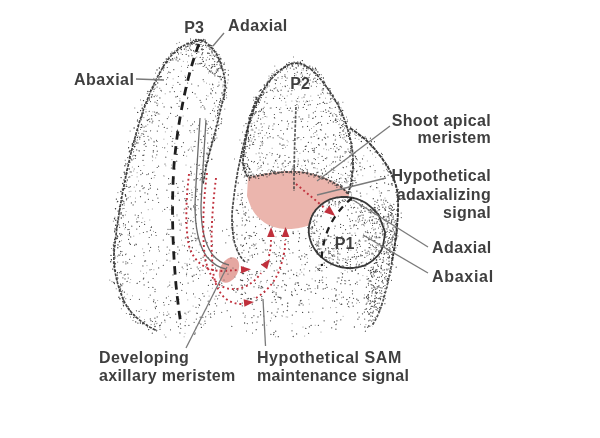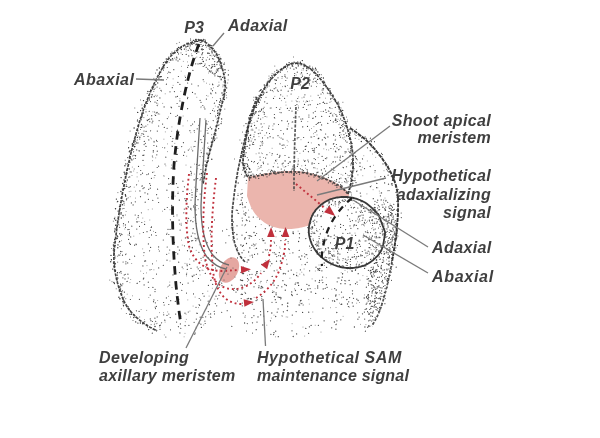--- a/index.html
+++ b/index.html
@@ -1,16 +1,16 @@
 <!DOCTYPE html>
 <html><head>
 <meta charset="utf-8">
 <style>
   html,body{margin:0;padding:0;background:#fff;}
-  #wrap{width:600px;height:438px;overflow:hidden;font-style:italic;}
+  #wrap{width:600px;height:438px;overflow:hidden;}
 </style>
 </head>
 <body>
 <div id="wrap">
 <svg xmlns="http://www.w3.org/2000/svg" width="600" height="438" viewBox="0 0 600 438">
 <rect width="600" height="438" fill="#ffffff"></rect>
 <path d="M157.0,331.0L156.4,330.6 155.6,330.2 154.8,329.8 153.8,329.2 152.7,328.7 151.6,328.0 150.4,327.4 149.1,326.7 147.9,326.0 146.7,325.2 145.4,324.4 144.2,323.6 143.1,322.8 142.0,322.0 141.0,321.2 139.9,320.3 138.8,319.4 137.8,318.5 136.7,317.6 135.7,316.7 134.6,315.7 133.6,314.7 132.6,313.6 131.6,312.6 130.7,311.5 129.7,310.4 128.8,309.2 128.0,308.0 127.2,306.8 126.4,305.5 125.7,304.2 124.9,302.9 124.3,301.5 123.6,300.2 122.9,298.8 122.3,297.3 121.7,295.8 121.1,294.3 120.6,292.8 120.0,291.2 119.5,289.6 119.0,288.0 118.5,286.3 118.0,284.6 117.5,282.8 117.1,281.0 116.6,279.2 116.2,277.3 115.8,275.4 115.4,273.5 115.1,271.6 114.8,269.7 114.5,267.7 114.3,265.8 114.1,263.9 114.0,262.0 113.9,260.1 113.9,258.3 113.9,256.5 113.9,254.7 114.0,252.9 114.2,251.1 114.3,249.3 114.5,247.5 114.7,245.6 114.9,243.6 115.2,241.6 115.4,239.5 115.7,237.3 116.0,235.0 116.3,232.6 116.6,230.1 117.0,227.5 117.3,224.8 117.7,222.1 118.1,219.3 118.6,216.5 119.0,213.6 119.5,210.7 120.0,207.8 120.4,204.8 121.0,201.9 121.5,198.9 122.0,196.0 122.5,193.0 123.1,190.0 123.7,186.9 124.3,183.8 125.0,180.7 125.6,177.5 126.2,174.3 126.9,171.1 127.6,168.0 128.3,164.9 129.0,161.8 129.6,158.8 130.3,155.9 131.0,153.0 131.7,150.2 132.4,147.4 133.1,144.6 133.8,141.9 134.5,139.1 135.3,136.5 136.0,133.8 136.7,131.2 137.5,128.7 138.2,126.2 138.9,123.8 139.6,121.5 140.3,119.2 141.0,117.0 141.7,114.9 142.3,112.9 143.0,111.0 143.6,109.1 144.3,107.3 144.9,105.6 145.6,103.9 146.2,102.3 146.8,100.7 147.5,99.1 148.1,97.6 148.7,96.1 149.4,94.5 150.0,93.0 150.6,91.5 151.3,90.0 151.9,88.6 152.5,87.1 153.1,85.8 153.8,84.4 154.4,83.1 155.0,81.7 155.6,80.4 156.3,79.1 156.9,77.8 157.6,76.6 158.3,75.3 159.0,74.0 159.7,72.7 160.4,71.4 161.2,70.1 161.9,68.9 162.6,67.6 163.4,66.3 164.1,65.1 164.9,63.8 165.7,62.6 166.5,61.4 167.3,60.3 168.2,59.1 169.1,58.1 170.0,57.0 170.9,56.0 171.9,55.0 172.9,54.0 174.0,53.0 175.0,52.1 176.1,51.1 177.2,50.2 178.3,49.4 179.4,48.6 180.5,47.8 181.6,47.0 182.8,46.3 183.9,45.6 185.0,45.0 186.1,44.4 187.3,43.8 188.5,43.3 189.7,42.8 191.0,42.3 192.2,41.8 193.4,41.4 194.7,41.1 195.8,40.8 197.0,40.5 198.1,40.3 199.1,40.1 200.1,40.0 201.0,40.0 201.8,40.0 202.6,40.1 203.2,40.3 203.8,40.5 204.4,40.8 204.9,41.1 205.4,41.4 205.9,41.8 206.4,42.3 206.9,42.8 207.4,43.3 207.9,43.8 208.4,44.4 209.0,45.0 209.6,45.6 210.3,46.3 210.9,47.0 211.6,47.7 212.3,48.5 212.9,49.3 213.6,50.2 214.3,51.1 215.0,52.0 215.6,52.9 216.3,53.9 216.9,54.9 217.4,55.9 218.0,57.0 218.5,58.1 219.1,59.3 219.6,60.5 220.1,61.8 220.6,63.1 221.0,64.5 221.5,65.8 221.9,67.2 222.3,68.5 222.7,69.9 223.1,71.2 223.4,72.5 223.7,73.8 224.0,75.0 224.2,76.1 224.5,77.2 224.7,78.3 224.8,79.3 225.0,80.3 225.1,81.3 225.2,82.2 225.3,83.2 225.3,84.2 225.3,85.3 225.3,86.4 225.2,87.5 225.1,88.7 225.0,90.0 224.8,91.3 224.6,92.7 224.4,94.1 224.1,95.6 223.7,97.1 223.4,98.6 223.0,100.2 222.6,101.8 222.2,103.4 221.7,105.1 221.3,106.8 220.9,108.5 220.4,110.2 220.0,112.0 219.6,113.8 219.1,115.7 218.6,117.7 218.1,119.7 217.6,121.8 217.1,123.8 216.6,125.9 216.0,128.0 215.5,130.1 215.0,132.2 214.5,134.2 214.0,136.2 213.5,138.1 213.0,140.0 212.5,141.8 212.1,143.6 211.6,145.3 211.2,147.0 210.7,148.7 210.3,150.3 209.8,151.9 209.4,153.5 209.0,155.1 208.5,156.7 208.1,158.3 207.7,159.9 207.4,161.4 207.0,163.0 206.7,164.6 206.3,166.1 206.0,167.6 205.7,169.1 205.4,170.6 205.1,172.1 204.9,173.6 204.6,175.1 204.3,176.6 204.1,178.1 203.8,179.5 203.6,181.0 203.3,182.5 203.0,184.0 202.7,185.5 202.4,187.0 202.1,188.6 201.8,190.1 201.4,191.7 201.1,193.2 200.8,194.8 200.5,196.3 200.2,197.8 199.9,199.3 199.7,200.8 199.4,202.2 199.2,203.6 199.0,205.0 198.8,206.3 198.7,207.6 198.5,208.9 198.4,210.1 198.3,211.3 198.2,212.5 198.1,213.7 198.1,214.9 198.0,216.0 198.0,217.2 198.0,218.4 198.0,219.6 198.0,220.8 198.0,222.0 198.0,223.3 198.1,224.6 198.2,225.9 198.3,227.2 198.4,228.5 198.5,229.9 198.6,231.2 198.8,232.5 198.9,233.8 199.1,235.1 199.3,236.4 199.5,237.6 199.8,238.8 200.0,240.0 200.3,241.1 200.5,242.2 200.8,243.3 201.2,244.4 201.5,245.5 201.8,246.5 202.2,247.5 202.6,248.5 202.9,249.5 203.3,250.4 203.7,251.3 204.2,252.2 204.6,253.1 205.0,254.0 205.4,254.8 205.9,255.7 206.3,256.5 206.8,257.3 207.3,258.0 207.8,258.8 208.2,259.5 208.8,260.2 209.3,260.9 209.8,261.6 210.3,262.2 210.9,262.8 211.4,263.4 212.0,264.0 212.6,264.5 213.2,265.0 213.9,265.4 214.6,265.8 215.4,266.1 216.1,266.4 216.8,266.8 217.5,267.1 218.2,267.4 218.9,267.8 219.5,268.3 220.1,268.8 220.6,269.3 221.0,270.0 221.4,270.7 221.7,271.5 222.0,272.4 222.3,273.2 222.5,274.2 222.7,275.1 222.8,276.1 222.9,277.2 223.0,278.2 223.1,279.3 223.1,280.5 223.1,281.6 223.1,282.8 223.0,284.0 222.9,285.2 222.8,286.6 222.6,287.9 222.5,289.3 222.3,290.8 222.0,292.3 221.8,293.8 221.4,295.3 221.1,296.8 220.8,298.3 220.4,299.7 219.9,301.2 219.5,302.6 219.0,304.0 218.5,305.4 217.9,306.7 217.3,308.1 216.7,309.5 216.0,310.8 215.3,312.2 214.6,313.5 213.9,314.8 213.1,316.1 212.3,317.4 211.5,318.6 210.7,319.8 209.9,320.9 209.0,322.0 208.1,323.1 207.2,324.1 206.3,325.1 205.4,326.0 204.4,327.0 203.4,327.9 202.4,328.8 201.4,329.6 200.4,330.4 199.3,331.2 198.3,331.9 197.2,332.7 196.1,333.3 195.0,334.0 193.9,334.6 192.7,335.2 191.6,335.8 190.4,336.4 189.2,336.9 188.0,337.4 186.8,337.9 185.5,338.3 184.3,338.7 183.0,339.0 181.8,339.4 180.5,339.6 179.3,339.8 178.0,340.0 176.7,340.1 175.5,340.2 174.2,340.2 172.8,340.2 171.5,340.1 170.2,340.0 168.9,339.9 167.6,339.7 166.2,339.5 165.0,339.2 163.7,339.0 162.4,338.7 161.2,338.3 160.0,338.0 158.8,337.6 157.6,337.1 156.3,336.5 155.1,335.9 153.8,335.3 152.6,334.6 151.4,333.9 150.2,333.2 149.1,332.5 148.1,331.9 147.2,331.3 146.3,330.8 145.6,330.3 145.0,330.0Z" fill="#fff"></path>
 <path d="M298.0,63.0L297.6,63.1 297.1,63.1 296.5,63.2 295.9,63.3 295.2,63.3 294.5,63.4 293.7,63.5 292.9,63.6 292.1,63.8 291.2,63.9 290.4,64.1 289.6,64.4 288.8,64.7 288.0,65.0 287.2,65.4 286.5,65.8 285.7,66.2 284.9,66.7 284.1,67.2 283.4,67.7 282.6,68.3 281.8,68.9 281.0,69.5 280.2,70.2 279.4,70.8 278.6,71.5 277.8,72.3 277.0,73.0 276.2,73.8 275.4,74.6 274.6,75.4 273.8,76.2 273.0,77.1 272.2,78.0 271.4,78.9 270.6,79.8 269.9,80.8 269.1,81.8 268.3,82.8 267.5,83.8 266.8,84.9 266.0,86.0 265.2,87.1 264.5,88.3 263.7,89.5 263.0,90.7 262.2,92.0 261.5,93.3 260.8,94.6 260.0,95.9 259.3,97.2 258.6,98.6 257.9,99.9 257.3,101.3 256.6,102.6 256.0,104.0 255.4,105.4 254.8,106.7 254.2,108.1 253.7,109.5 253.2,111.0 252.6,112.4 252.1,113.8 251.6,115.3 251.2,116.7 250.7,118.2 250.2,119.6 249.8,121.1 249.4,122.5 249.0,124.0 248.6,125.5 248.3,127.0 247.9,128.5 247.6,130.0 247.3,131.5 247.0,133.1 246.7,134.6 246.4,136.2 246.2,137.7 245.9,139.2 245.7,140.7 245.4,142.1 245.2,143.6 245.0,145.0 244.8,146.4 244.6,147.8 244.3,149.2 244.1,150.6 243.9,151.9 243.7,153.3 243.6,154.6 243.4,155.9 243.3,157.2 243.1,158.5 243.1,159.7 243.0,160.8 243.0,161.9 243.0,163.0 243.1,164.0 243.2,165.0 243.3,165.9 243.5,166.9 243.7,167.7 243.9,168.6 244.2,169.4 244.5,170.1 244.7,170.9 245.0,171.6 245.3,172.2 245.5,172.9 245.8,173.4 246.0,174.0 246.2,174.5 246.3,175.0 246.5,175.4 246.6,175.9 246.7,176.2 246.8,176.6 246.9,176.9 247.0,177.1 247.2,177.4 247.4,177.6 247.7,177.7 248.0,177.9 248.5,177.9 249.0,178.0 249.6,178.0 250.3,177.9 251.0,177.8 251.8,177.6 252.7,177.4 253.6,177.2 254.6,176.9 255.6,176.6 256.6,176.3 257.6,176.0 258.7,175.7 259.8,175.5 260.9,175.2 262.0,175.0 263.1,174.8 264.3,174.6 265.5,174.4 266.8,174.2 268.1,174.0 269.4,173.8 270.8,173.6 272.1,173.4 273.4,173.2 274.8,173.1 276.1,172.9 277.4,172.7 278.7,172.6 280.0,172.5 281.2,172.4 282.5,172.3 283.7,172.2 284.9,172.1 286.1,172.0 287.4,172.0 288.6,171.9 289.8,171.9 291.0,171.8 292.2,171.8 293.4,171.8 294.6,171.9 295.8,171.9 297.0,172.0 298.2,172.1 299.4,172.2 300.7,172.4 301.9,172.5 303.1,172.7 304.3,172.9 305.6,173.1 306.8,173.3 308.0,173.6 309.2,173.8 310.4,174.1 311.6,174.4 312.8,174.7 314.0,175.0 315.2,175.3 316.4,175.7 317.6,176.1 318.8,176.5 320.0,176.9 321.2,177.4 322.4,177.8 323.5,178.3 324.7,178.7 325.8,179.2 326.9,179.7 328.0,180.1 329.0,180.6 330.0,181.0 330.9,181.4 331.9,181.8 332.8,182.3 333.6,182.7 334.5,183.1 335.3,183.5 336.1,183.9 336.8,184.4 337.6,184.8 338.3,185.2 339.0,185.6 339.7,186.1 340.3,186.5 341.0,187.0 341.6,187.5 342.2,188.1 342.8,188.8 343.4,189.5 344.0,190.2 344.5,190.9 345.0,191.6 345.5,192.2 346.0,192.8 346.4,193.3 346.8,193.7 347.2,193.9 347.6,194.1 348.0,194.0 348.3,193.8 348.6,193.4 348.9,192.9 349.2,192.3 349.4,191.6 349.6,190.9 349.8,190.0 350.0,189.1 350.2,188.1 350.3,187.1 350.5,186.1 350.7,185.0 350.8,184.0 351.0,183.0 351.2,182.0 351.4,180.9 351.5,179.8 351.7,178.6 351.9,177.4 352.1,176.2 352.2,174.9 352.4,173.7 352.5,172.4 352.7,171.1 352.8,169.8 352.9,168.5 353.0,167.3 353.0,166.0 353.0,164.8 353.0,163.5 353.1,162.3 353.0,161.0 353.0,159.8 353.0,158.5 352.9,157.2 352.9,156.0 352.8,154.7 352.7,153.4 352.5,152.1 352.4,150.7 352.2,149.4 352.0,148.0 351.8,146.6 351.5,145.1 351.2,143.7 351.0,142.2 350.6,140.7 350.3,139.2 349.9,137.6 349.6,136.1 349.2,134.5 348.8,133.0 348.3,131.5 347.9,130.0 347.5,128.5 347.0,127.0 346.5,125.5 346.0,124.1 345.5,122.6 345.0,121.2 344.5,119.7 343.9,118.3 343.4,116.8 342.8,115.4 342.2,114.0 341.6,112.5 341.0,111.1 340.3,109.7 339.7,108.4 339.0,107.0 338.3,105.6 337.6,104.3 336.9,103.0 336.1,101.6 335.3,100.3 334.5,99.0 333.8,97.7 332.9,96.4 332.1,95.1 331.3,93.9 330.5,92.6 329.7,91.4 328.8,90.2 328.0,89.0 327.2,87.8 326.3,86.6 325.5,85.5 324.6,84.3 323.7,83.1 322.8,82.0 321.9,80.9 321.1,79.8 320.2,78.7 319.3,77.7 318.5,76.7 317.6,75.7 316.8,74.8 316.0,74.0 315.2,73.2 314.4,72.4 313.7,71.7 312.9,71.1 312.2,70.4 311.5,69.8 310.8,69.2 310.0,68.7 309.3,68.2 308.7,67.7 308.0,67.3 307.3,66.8 306.6,66.4 306.0,66.0 305.3,65.6 304.7,65.3 304.0,65.0 303.3,64.7 302.7,64.4 302.0,64.2 301.4,64.0 300.8,63.8 300.2,63.6 299.6,63.5 299.1,63.4 298.7,63.2 298.3,63.1 298.0,63.0Z" fill="#fff"></path>
 <path d="M368.2 295.9h.01M237.0 225.8h.01M384.2 254.2h.01M275.7 316.5h.01M246.3 232.3h.01M376.6 187.7h.01M240.9 194.2h.01M256.1 300.6h.01M394.5 244.5h.01M377.0 262.4h.01M284.8 284.5h.01M376.8 183.4h.01M317.7 288.0h.01M256.2 329.7h.01M356.8 299.2h.01M301.0 300.4h.01M336.0 294.9h.01M390.1 208.3h.01M377.7 200.2h.01M242.5 204.7h.01M365.7 265.9h.01M249.8 247.9h.01M391.6 213.6h.01M241.3 200.2h.01M367.2 279.2h.01M383.6 297.1h.01M318.4 325.3h.01M262.3 238.8h.01M263.0 240.6h.01M335.7 296.0h.01M375.2 295.9h.01M359.1 317.1h.01M247.1 262.1h.01M368.7 297.5h.01M341.7 304.2h.01M293.1 231.9h.01M244.6 284.9h.01M244.6 323.0h.01M282.2 304.7h.01M293.7 274.5h.01M352.5 290.8h.01M317.7 286.0h.01M275.5 231.1h.01M261.8 296.5h.01M360.8 196.1h.01M261.8 286.5h.01M322.6 277.1h.01M369.8 326.2h.01M254.0 286.8h.01M255.7 274.9h.01M262.8 325.0h.01M260.5 311.6h.01M261.7 264.3h.01M317.2 254.0h.01M297.1 294.3h.01M237.8 176.3h.01M242.1 156.7h.01M378.2 286.9h.01M358.2 273.7h.01M344.9 280.6h.01M259.0 285.8h.01M384.6 246.1h.01M392.3 240.8h.01M278.1 297.0h.01M300.4 269.8h.01M287.0 264.2h.01M323.2 288.9h.01M391.1 214.3h.01M245.2 237.7h.01M306.7 254.7h.01M243.4 245.3h.01M263.7 316.1h.01M306.9 284.3h.01M323.5 298.3h.01M334.7 301.3h.01M297.2 282.8h.01M309.0 285.5h.01M287.5 303.2h.01M372.1 292.9h.01M296.1 311.6h.01M324.2 263.0h.01M243.2 313.1h.01M301.2 303.6h.01M310.1 288.6h.01M293.4 233.5h.01M283.9 273.4h.01M240.5 279.9h.01M242.3 203.0h.01M334.7 288.6h.01M304.7 256.8h.01M278.3 336.7h.01M276.1 294.7h.01M390.1 248.9h.01M352.0 270.3h.01M373.3 285.6h.01M305.8 328.4h.01M381.1 266.9h.01M362.5 158.9h.01M364.6 268.4h.01M275.7 331.2h.01M322.9 308.2h.01M276.8 287.8h.01M283.3 254.1h.01M375.1 170.7h.01M337.2 281.8h.01M352.1 271.4h.01M353.1 167.2h.01M374.7 209.2h.01M354.4 327.0h.01M251.9 317.6h.01M232.0 227.5h.01M275.3 299.7h.01M238.0 195.4h.01M244.7 239.0h.01M326.4 284.7h.01M334.4 300.8h.01M322.0 280.1h.01M367.7 327.3h.01M372.9 324.0h.01M309.4 326.8h.01M259.6 218.9h.01M250.4 298.6h.01M307.1 262.3h.01M286.3 285.5h.01M298.6 285.4h.01M282.9 280.7h.01M252.5 322.8h.01M246.5 180.3h.01M257.2 299.8h.01M389.0 190.6h.01M241.2 285.2h.01M343.3 297.2h.01M281.8 286.8h.01M285.0 256.0h.01M248.8 271.1h.01M280.5 255.9h.01M298.6 241.5h.01M289.2 249.3h.01M256.8 273.4h.01M236.9 234.5h.01M252.1 255.2h.01M257.0 322.1h.01M364.0 265.9h.01M274.5 242.9h.01M346.8 299.6h.01M271.8 313.0h.01M380.8 176.6h.01M387.9 223.1h.01M299.1 305.0h.01M240.5 204.4h.01M240.5 160.7h.01M280.4 261.0h.01M279.4 297.4h.01M331.7 327.8h.01M274.2 252.7h.01M379.6 298.2h.01M364.9 327.0h.01M265.4 263.0h.01M272.2 276.4h.01M380.4 195.8h.01M377.6 265.0h.01M245.4 215.2h.01M366.5 297.7h.01M254.0 232.5h.01M302.6 312.4h.01M325.2 288.3h.01M361.2 141.6h.01M384.6 176.5h.01M285.9 239.4h.01M293.2 336.5h.01M376.3 260.0h.01M361.0 169.8h.01M322.8 282.6h.01M240.9 245.0h.01M307.8 289.0h.01M362.5 313.8h.01M335.9 329.2h.01M245.6 212.8h.01M299.2 250.3h.01M252.3 304.1h.01M245.5 293.2h.01M299.1 256.9h.01M245.5 224.8h.01M241.0 272.4h.01M375.2 306.9h.01M247.5 278.6h.01M330.9 264.8h.01M315.3 280.8h.01M270.5 320.8h.01M299.5 233.7h.01M387.6 280.8h.01M243.6 273.6h.01M233.8 290.3h.01M307.8 227.7h.01M296.6 275.5h.01M370.8 308.5h.01M334.4 322.0h.01M285.5 273.8h.01M316.0 267.2h.01M241.2 294.3h.01M360.0 162.9h.01M319.6 270.4h.01M288.7 248.8h.01M340.8 319.8h.01M248.6 252.0h.01M291.6 294.3h.01M368.3 283.3h.01M292.9 252.8h.01M270.0 261.7h.01M298.3 282.9h.01M246.0 212.9h.01M368.5 278.7h.01M347.5 304.0h.01M373.3 267.2h.01M296.6 333.9h.01M357.6 312.8h.01M255.4 235.4h.01M248.0 259.9h.01M273.9 291.8h.01M242.5 220.8h.01M373.5 271.5h.01M301.4 289.4h.01M338.9 278.0h.01M278.1 285.6h.01M280.7 297.3h.01M336.8 312.5h.01M254.0 309.3h.01M292.2 295.5h.01M242.1 197.7h.01M392.4 213.8h.01M248.3 298.5h.01M374.4 302.6h.01M280.9 261.1h.01M364.4 312.1h.01M370.2 166.5h.01M377.2 286.8h.01M350.2 284.7h.01M257.3 271.6h.01M340.8 283.7h.01M252.5 257.1h.01M319.8 268.4h.01M349.1 280.4h.01M291.7 291.9h.01M237.5 210.3h.01M280.1 231.4h.01M341.5 292.1h.01M269.4 225.7h.01M300.6 259.2h.01M371.3 146.8h.01M258.0 316.9h.01M353.2 306.2h.01M246.5 243.5h.01M311.1 292.0h.01M272.5 292.3h.01M265.3 228.7h.01M270.9 334.3h.01M265.2 262.3h.01M382.0 303.4h.01M236.3 210.2h.01M233.3 221.9h.01M381.4 268.7h.01M371.6 295.8h.01M388.5 184.2h.01M376.0 263.0h.01M384.6 182.9h.01M238.2 183.0h.01M254.9 245.0h.01M291.2 270.1h.01M288.1 241.6h.01M280.7 298.8h.01M353.5 298.3h.01M245.0 207.0h.01M354.0 180.6h.01M370.4 186.7h.01M295.2 284.2h.01M286.3 230.0h.01M368.4 270.3h.01M276.1 292.9h.01M309.5 246.1h.01M324.1 320.8h.01M317.7 268.6h.01M391.7 221.8h.01M358.1 300.5h.01M319.2 282.4h.01M369.2 281.0h.01M242.1 289.0h.01M356.6 171.5h.01M276.1 302.3h.01M281.7 235.5h.01M272.8 283.1h.01M295.5 290.6h.01M311.1 325.4h.01M258.8 287.7h.01M357.0 282.1h.01M274.4 296.7h.01M309.6 270.8h.01M336.9 320.8h.01M364.5 168.6h.01M315.7 293.4h.01M274.0 332.7h.01M280.9 240.6h.01M360.3 193.1h.01M241.9 155.5h.01M388.4 278.9h.01M318.1 270.1h.01M264.6 292.3h.01M381.5 192.9h.01M253.3 217.1h.01M242.6 280.5h.01M283.4 311.8h.01M261.0 288.2h.01M341.6 280.2h.01M264.0 271.4h.01M248.7 259.9h.01M352.3 302.8h.01M279.3 252.6h.01M248.9 217.1h.01M372.2 291.3h.01M355.6 269.7h.01M318.7 269.1h.01M319.6 280.5h.01M374.2 275.9h.01M308.7 312.2h.01M274.2 270.8h.01M356.9 191.1h.01M386.0 276.3h.01M287.7 306.6h.01M341.1 304.4h.01M327.1 287.3h.01M391.5 183.9h.01M336.2 290.0h.01M292.0 330.8h.01M348.4 306.6h.01M360.0 166.4h.01M263.9 240.3h.01M285.3 290.2h.01M311.6 247.6h.01M321.9 270.8h.01M273.6 334.6h.01M352.5 293.8h.01M342.6 273.7h.01M326.6 267.4h.01M388.7 258.1h.01M262.7 287.7h.01M287.2 310.6h.01M355.5 283.7h.01M232.6 230.4h.01M356.0 182.6h.01M247.0 220.6h.01M287.2 310.3h.01M388.5 171.8h.01M241.4 280.3h.01M301.8 255.9h.01M354.6 152.9h.01M387.2 224.0h.01M348.7 301.8h.01M244.1 214.0h.01M288.3 271.1h.01M260.6 314.8h.01M261.4 286.7h.01M242.7 273.5h.01M345.1 283.7h.01M305.0 290.6h.01M234.2 288.3h.01M270.6 246.0h.01M381.2 199.9h.01M376.5 293.6h.01M292.3 315.1h.01M305.8 238.6h.01M361.4 141.4h.01M299.4 237.8h.01M380.1 292.9h.01M364.2 298.0h.01M373.3 198.7h.01M378.2 298.5h.01M357.9 319.2h.01M355.4 270.3h.01M384.2 216.9h.01M236.0 292.1h.01M342.3 277.2h.01M337.0 299.5h.01M332.5 300.8h.01M305.2 264.5h.01M349.6 297.6h.01M249.8 274.6h.01M336.0 324.6h.01M271.8 263.7h.01M370.3 150.7h.01M272.2 226.9h.01M378.7 209.8h.01M367.5 147.8h.01M267.7 311.6h.01M300.4 300.9h.01M276.5 261.2h.01M366.4 287.2h.01M242.2 193.4h.01M308.6 333.3h.01M256.5 248.3h.01M311.2 250.4h.01M389.2 220.2h.01" stroke="#2f2f2f" stroke-width="1.3" stroke-linecap="round" fill="none" opacity="0.9"></path>
 <path d="M275.6 336.8h.01M383.0 179.5h.01M330.6 307.7h.01M367.3 161.0h.01M288.2 243.4h.01M266.4 282.1h.01M303.1 305.1h.01M376.2 269.9h.01M349.6 307.1h.01M310.2 248.3h.01M362.9 275.6h.01M299.8 305.1h.01M243.3 266.8h.01M265.8 260.5h.01M242.4 154.7h.01M256.1 243.8h.01M244.6 225.8h.01M248.2 235.5h.01M287.7 317.1h.01M341.4 297.8h.01M305.5 254.7h.01M268.6 252.7h.01M255.4 226.7h.01M294.4 288.8h.01M248.5 210.1h.01M280.2 248.6h.01M375.0 177.1h.01M267.4 249.6h.01M272.5 252.6h.01M276.0 236.8h.01M282.4 316.1h.01M347.1 299.4h.01M375.2 270.8h.01M384.0 170.7h.01M243.5 211.2h.01M380.8 305.7h.01M239.6 204.7h.01M247.0 300.8h.01M303.7 274.3h.01M245.6 207.0h.01M241.9 189.6h.01M386.6 259.8h.01M299.9 302.8h.01M233.7 227.2h.01M298.1 231.2h.01M247.5 281.4h.01M345.8 281.1h.01M232.4 216.4h.01M266.8 325.2h.01M326.3 277.7h.01M232.7 230.3h.01M304.7 336.1h.01M367.0 276.4h.01M385.0 198.1h.01M390.2 245.8h.01M242.8 246.1h.01M337.6 278.0h.01M281.8 315.8h.01M390.2 204.1h.01M301.8 272.2h.01M287.5 305.6h.01M238.0 193.6h.01M319.0 265.0h.01M276.5 245.6h.01M396.9 197.3h.01M350.1 269.6h.01M289.9 278.3h.01M357.5 284.5h.01M336.6 324.0h.01M380.0 193.2h.01M308.1 232.5h.01M377.8 187.8h.01M289.3 249.7h.01M315.2 325.3h.01M259.4 239.5h.01M237.1 199.1h.01M245.0 257.5h.01M245.3 315.6h.01M301.8 264.8h.01M274.0 315.2h.01M295.5 282.9h.01M292.1 323.7h.01M271.3 318.1h.01M286.2 316.9h.01M372.5 154.0h.01M356.7 303.2h.01M387.4 190.7h.01M281.5 298.1h.01M312.8 312.0h.01M383.5 296.7h.01M368.5 297.8h.01M358.9 139.4h.01M359.4 302.5h.01M379.1 277.5h.01M270.6 265.8h.01M307.5 258.4h.01M261.2 224.6h.01M357.2 170.7h.01M336.0 307.5h.01M295.1 289.9h.01M308.8 299.6h.01M264.7 322.9h.01M231.9 218.1h.01M297.9 276.2h.01M360.0 280.2h.01M272.4 232.1h.01M302.2 303.3h.01M246.4 202.5h.01M312.1 278.9h.01M354.8 180.9h.01M260.2 282.8h.01M289.9 253.4h.01M384.1 246.9h.01M363.8 155.7h.01M286.6 259.7h.01M304.1 269.0h.01M247.4 275.3h.01M373.1 189.7h.01M364.6 294.9h.01M392.7 254.4h.01M237.4 213.2h.01M379.3 191.1h.01M231.1 228.0h.01M373.4 165.3h.01M349.1 134.1h.01M343.1 316.4h.01M251.7 298.9h.01M383.5 202.3h.01M347.7 268.9h.01M351.0 139.8h.01M276.5 254.3h.01M296.8 272.8h.01M365.9 324.6h.01M380.7 288.0h.01M272.7 290.8h.01M253.9 246.3h.01M331.8 289.3h.01M246.1 183.3h.01M375.7 157.4h.01M383.8 200.0h.01M374.9 172.6h.01M356.4 163.5h.01M362.3 167.2h.01M371.3 185.9h.01M309.3 304.1h.01M362.8 175.7h.01M244.0 250.4h.01M347.4 272.0h.01M251.8 208.7h.01M339.2 294.7h.01M371.7 315.8h.01M324.4 265.5h.01M366.9 193.9h.01M394.7 235.3h.01M254.1 297.4h.01M394.8 241.6h.01M378.4 285.9h.01M260.8 270.9h.01M250.0 255.9h.01M243.8 250.4h.01M244.7 292.3h.01M274.0 241.7h.01M304.6 253.6h.01M279.8 247.1h.01M299.8 274.1h.01M365.6 202.6h.01M315.1 288.6h.01M303.2 304.9h.01M242.9 207.7h.01M303.0 327.1h.01M383.5 200.3h.01M385.8 216.3h.01M360.5 324.4h.01M304.0 275.2h.01M315.3 271.0h.01M345.0 270.4h.01M263.7 240.8h.01M257.1 217.3h.01M256.3 272.3h.01M288.2 303.1h.01M339.4 303.2h.01M342.5 274.2h.01M255.2 248.8h.01M292.5 233.2h.01M321.0 332.1h.01M341.2 272.7h.01M243.0 146.9h.01M328.5 298.6h.01M310.7 318.5h.01M241.6 294.0h.01" stroke="#606060" stroke-width="0.9" stroke-linecap="round" fill="none" opacity="0.8"></path>

